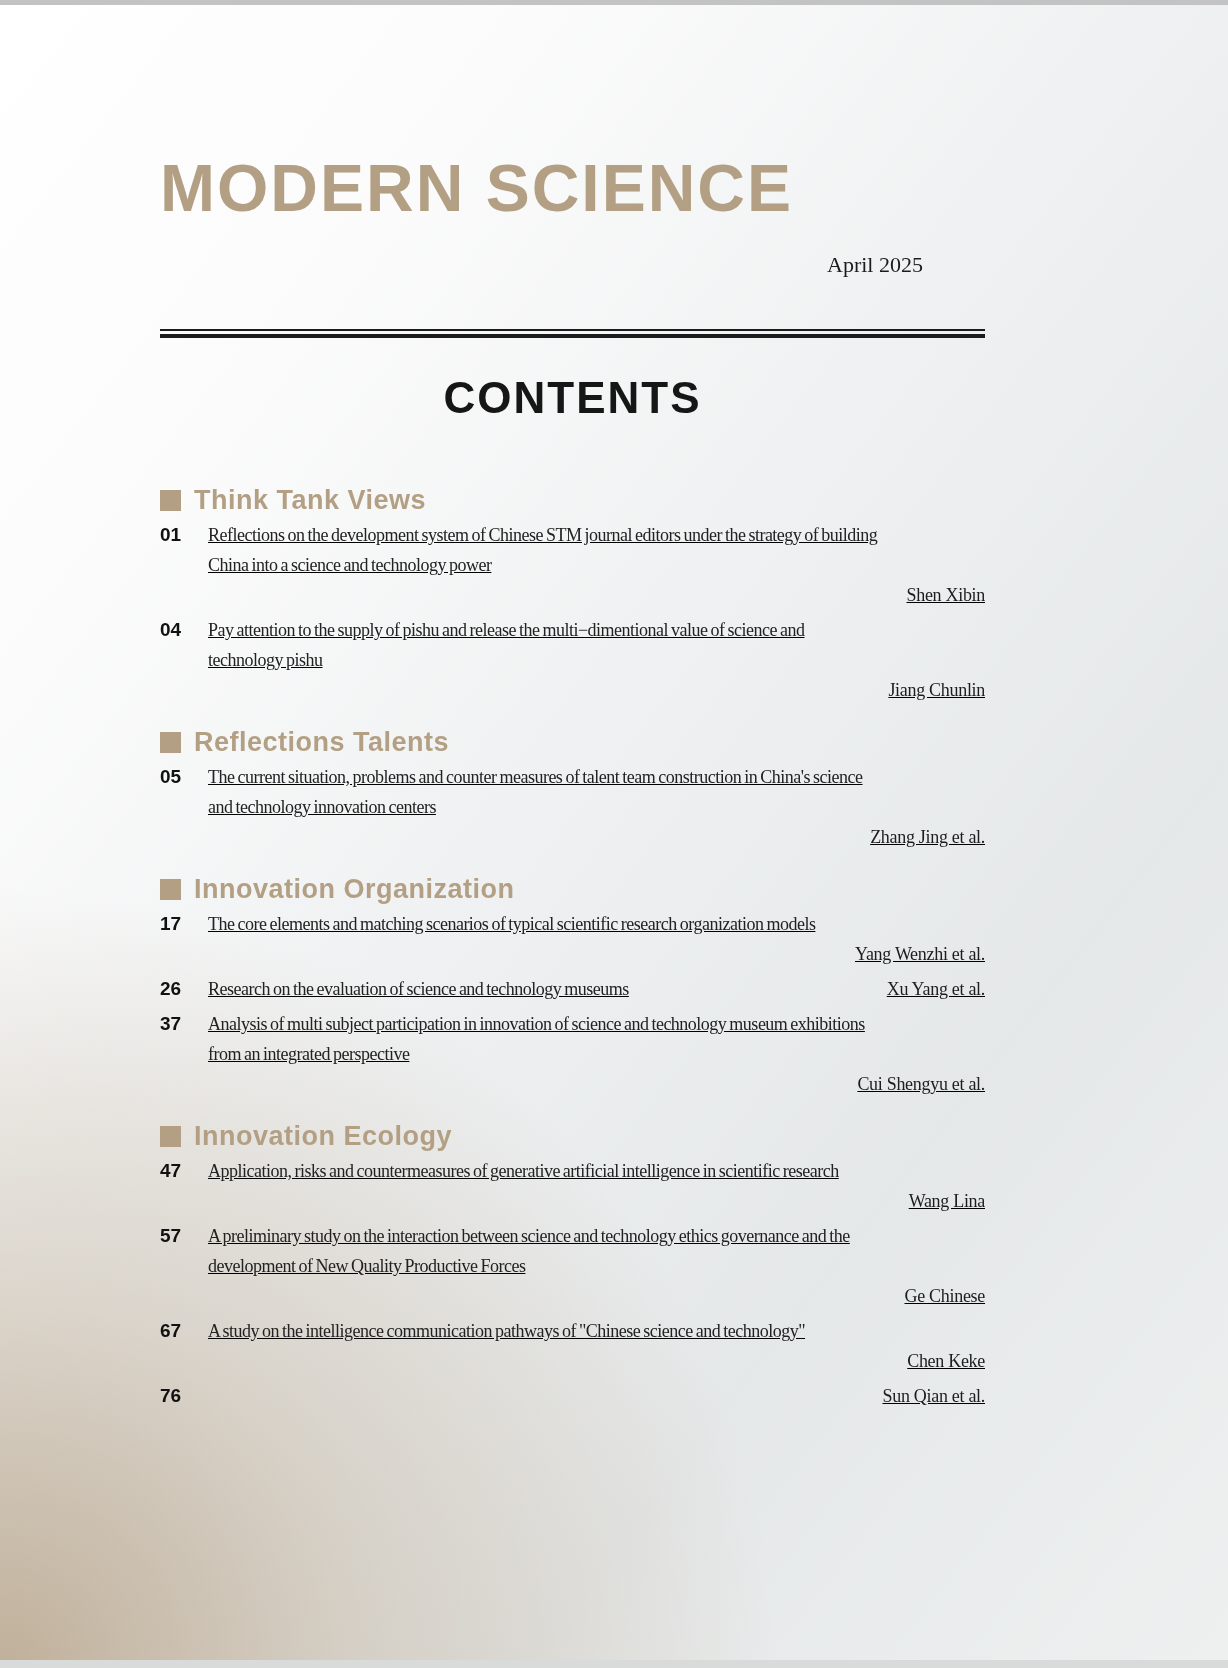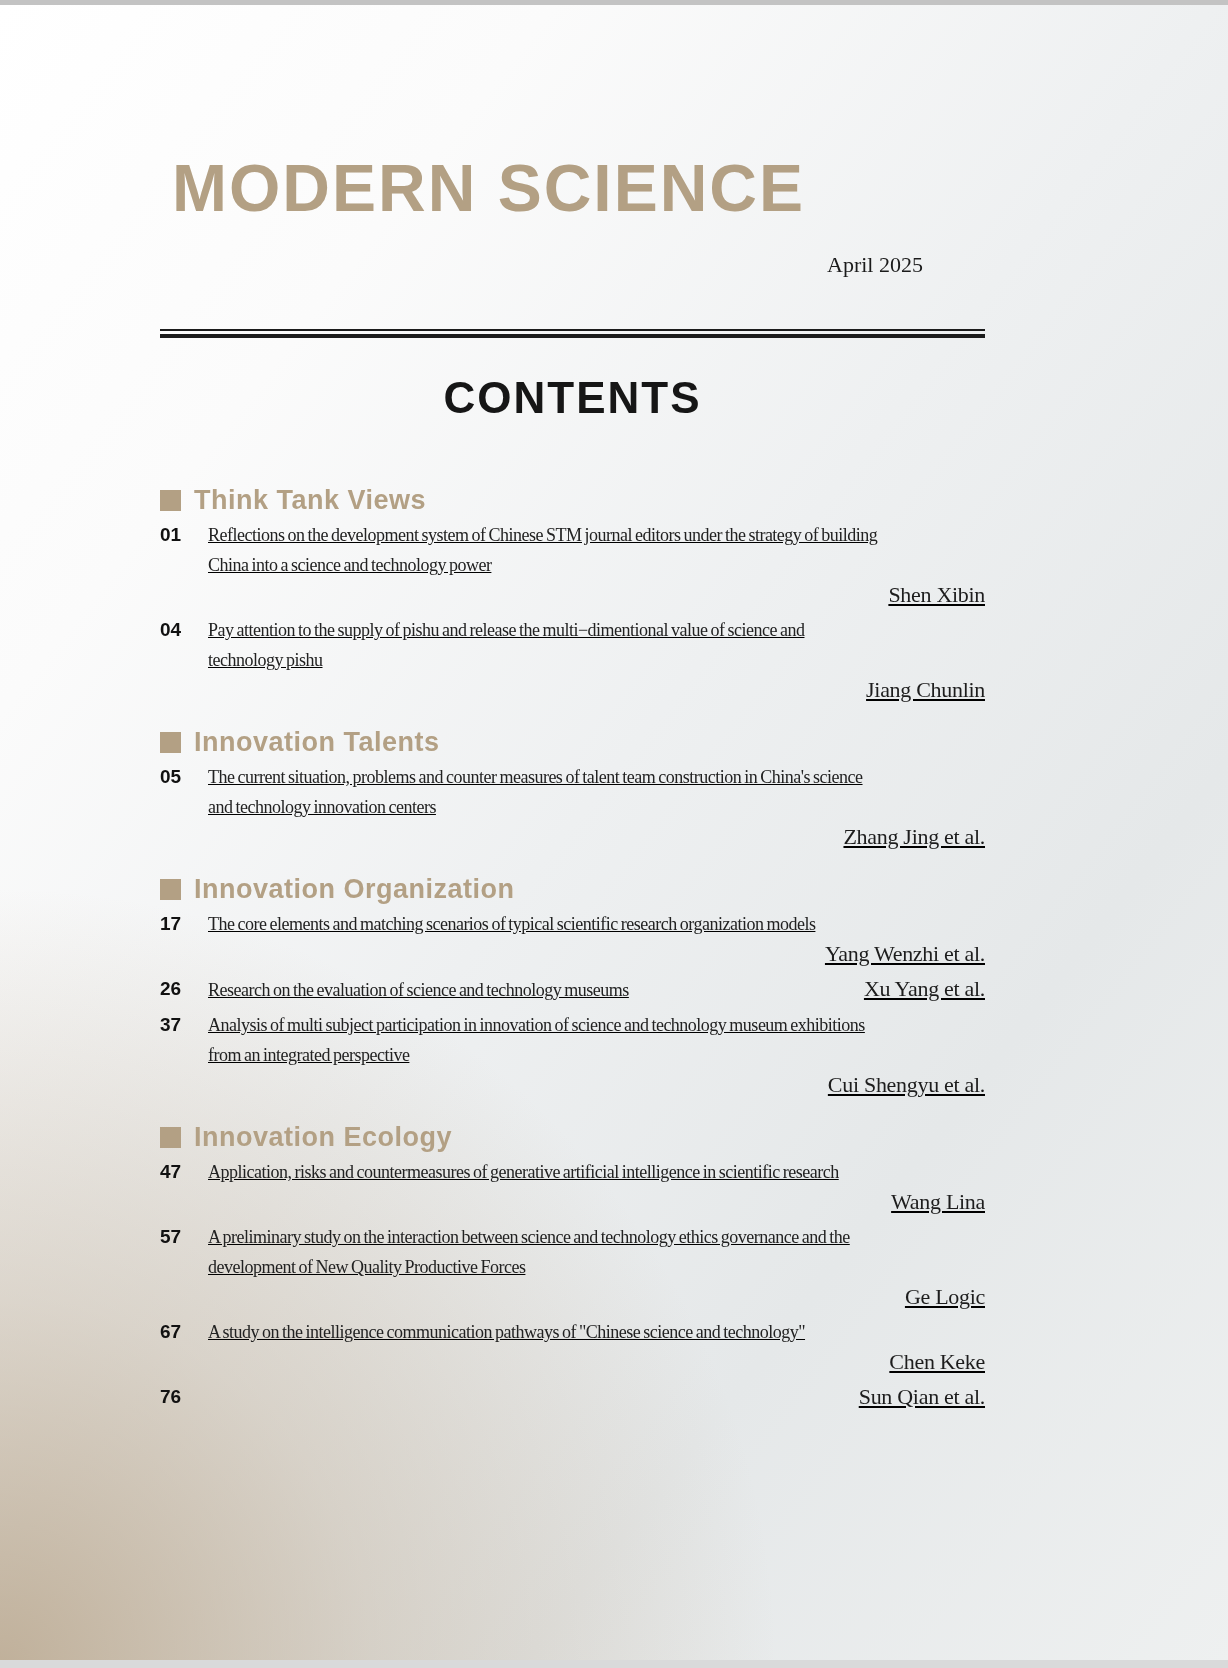--- a/index.html
+++ b/index.html
@@ -23,21 +23,21 @@
   }
   .bottom-edge{
     position:absolute;bottom:0;left:0;right:0;height:8px;
     background:#d9dada;
   }
   .content{
     position:relative;
     padding:5px 243px 0 160px;
   }
   .journal-title{
-    margin:150px 0 0 12px;
+    margin:150px 0 0 0;
     font-family:"Liberation Sans",sans-serif;
     font-weight:700;
     font-size:66px;
     line-height:1;
     letter-spacing:2px;
     color:#b3a084;
     white-space:nowrap;
   }
   .issue-date{
     margin-top:26px;
@@ -111,21 +111,21 @@
     white-space:pre;
     font-size:18px;
     line-height:30px;
     letter-spacing:-0.5px;
     word-spacing:-1px;
     color:#222;
   }
   .entry-author{
     display:block;
     text-align:right;
-    font-size:22px;
+    font-size:18px;
     line-height:30px;
     letter-spacing:-0.3px;
     color:#1d1d1d;
   }
   .entry-body.inline-author{
     display:flex;
     align-items:baseline;
   }
   .entry-body.inline-author .entry-author{
     margin-left:auto;
@@ -170,21 +170,21 @@
 technology pishu</span>
       <span class="entry-author">Jiang Chunlin</span>
     </div>
   </div>
 </div>
   </section>
 
   <section class="toc-section">
     <div class="section-header">
       <span class="bullet"></span>
-      <span class="section-title">Innovation Talents</span>
+      <span class="section-title">Reflections Talents</span>
     </div>
     <div class="section-entries">
   <div class="entry">
     <div class="entry-num">05</div>
     <div class="entry-body">
       <span class="entry-title">The current situation, problems and counter measures of talent team construction in China's science
 and technology innovation centers</span>
       <span class="entry-author">Zhang Jing et al.</span>
     </div>
   </div>
@@ -236,21 +236,21 @@
       <span class="entry-title">Application, risks and countermeasures of generative artificial intelligence in scientific research</span>
       <span class="entry-author">Wang Lina</span>
     </div>
   </div>
 
   <div class="entry">
     <div class="entry-num">57</div>
     <div class="entry-body">
       <span class="entry-title">A preliminary study on the interaction between science and technology ethics governance and the
 development of New Quality Productive Forces</span>
-      <span class="entry-author">Ge Logic</span>
+      <span class="entry-author">Ge Chinese</span>
     </div>
   </div>
 
   <div class="entry">
     <div class="entry-num">67</div>
     <div class="entry-body">
       <span class="entry-title">A study on the intelligence communication pathways of "Chinese science and technology"</span>
       <span class="entry-author">Chen Keke</span>
     </div>
   </div>

